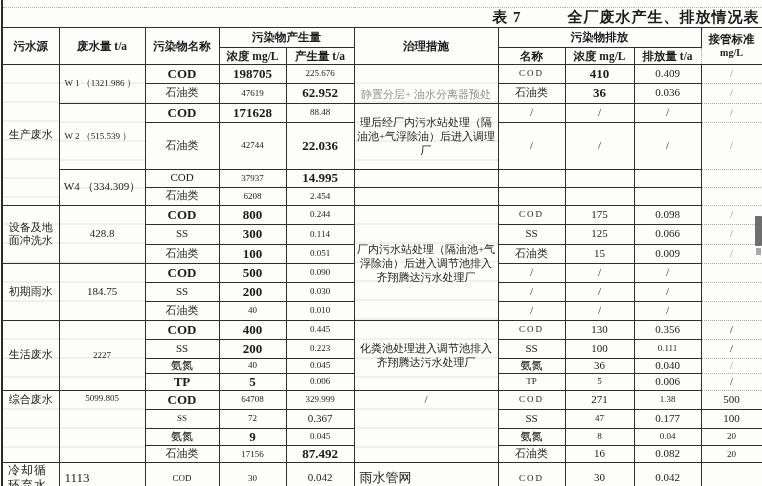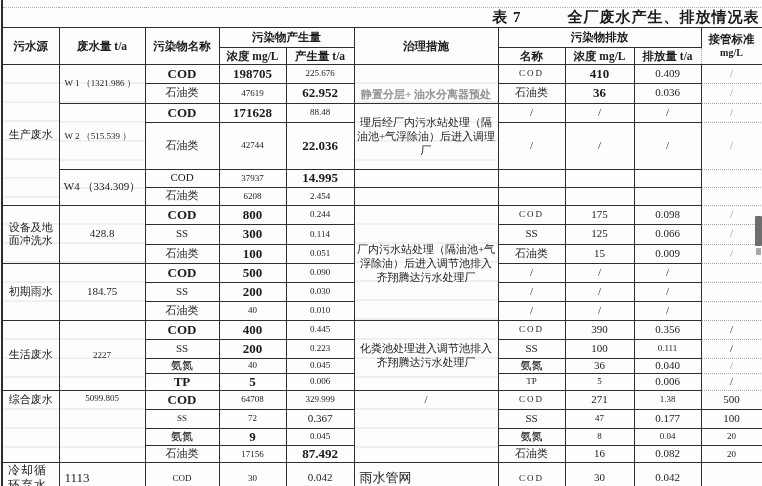--- a/index.html
+++ b/index.html
@@ -22,21 +22,21 @@
   thead th{font-weight:bold;font-size:11.5px;background:#fdfdfc;}
   tr.head1{height:20px;} tr.head2{height:17px;}
   .std-unit{font-weight:bold;font-size:10px;margin-top:1px;}
 
   
   .sz-s{font-size:9px;}
   .sz-l{font-size:13px;font-weight:600;}
   .dim{color:#929292;font-weight:400;}
   .al-l{text-align:left;padding-left:5px;}
   .va-t{vertical-align:top;padding-top:2px;}
-  .va-b{vertical-align:bottom;padding-bottom:2px;font-weight:bold;}
+  .va-b{vertical-align:bottom;padding-bottom:2px;}
   .bd{border-bottom:1px dotted #a9a9a9;}
   .sp{letter-spacing:2px;}
   .big{font-size:13px;}
   .label-lg{font-size:12px;letter-spacing:1px;}
   .ruled{background:repeating-linear-gradient(to bottom,
           transparent 0px,transparent 18px,#e2e2e0 18px,#e2e2e0 19px);}
   .treat{font-size:11px;line-height:14px;}
 
   
   .scroll-thumb{position:absolute;right:0;top:216px;width:7px;height:30px;
@@ -213,21 +213,21 @@
           <td class="bd"></td>
         </tr>
         <tr style="height: 19px;">
           <td rowspan="4" class="ruled">生活废水</td>
           <td rowspan="4" class="sz-s ruled">2227</td>
           <td class="sz-l">COD</td>
           <td class="sz-l">400</td>
           <td class="sz-s">0.445</td>
           <td rowspan="4" class="ruled treat">化粪池处理进入调节池排入齐翔腾达污水处理厂</td>
           <td class="sz-s sp">COD</td>
-          <td>390</td>
+          <td>130</td>
           <td>0.356</td>
           <td class="bd">/</td>
         </tr>
         <tr style="height: 19px;">
           <td>SS</td>
           <td class="sz-l">200</td>
           <td class="sz-s">0.223</td>
           <td>SS</td>
           <td>100</td>
           <td class="sz-s">0.111</td>

